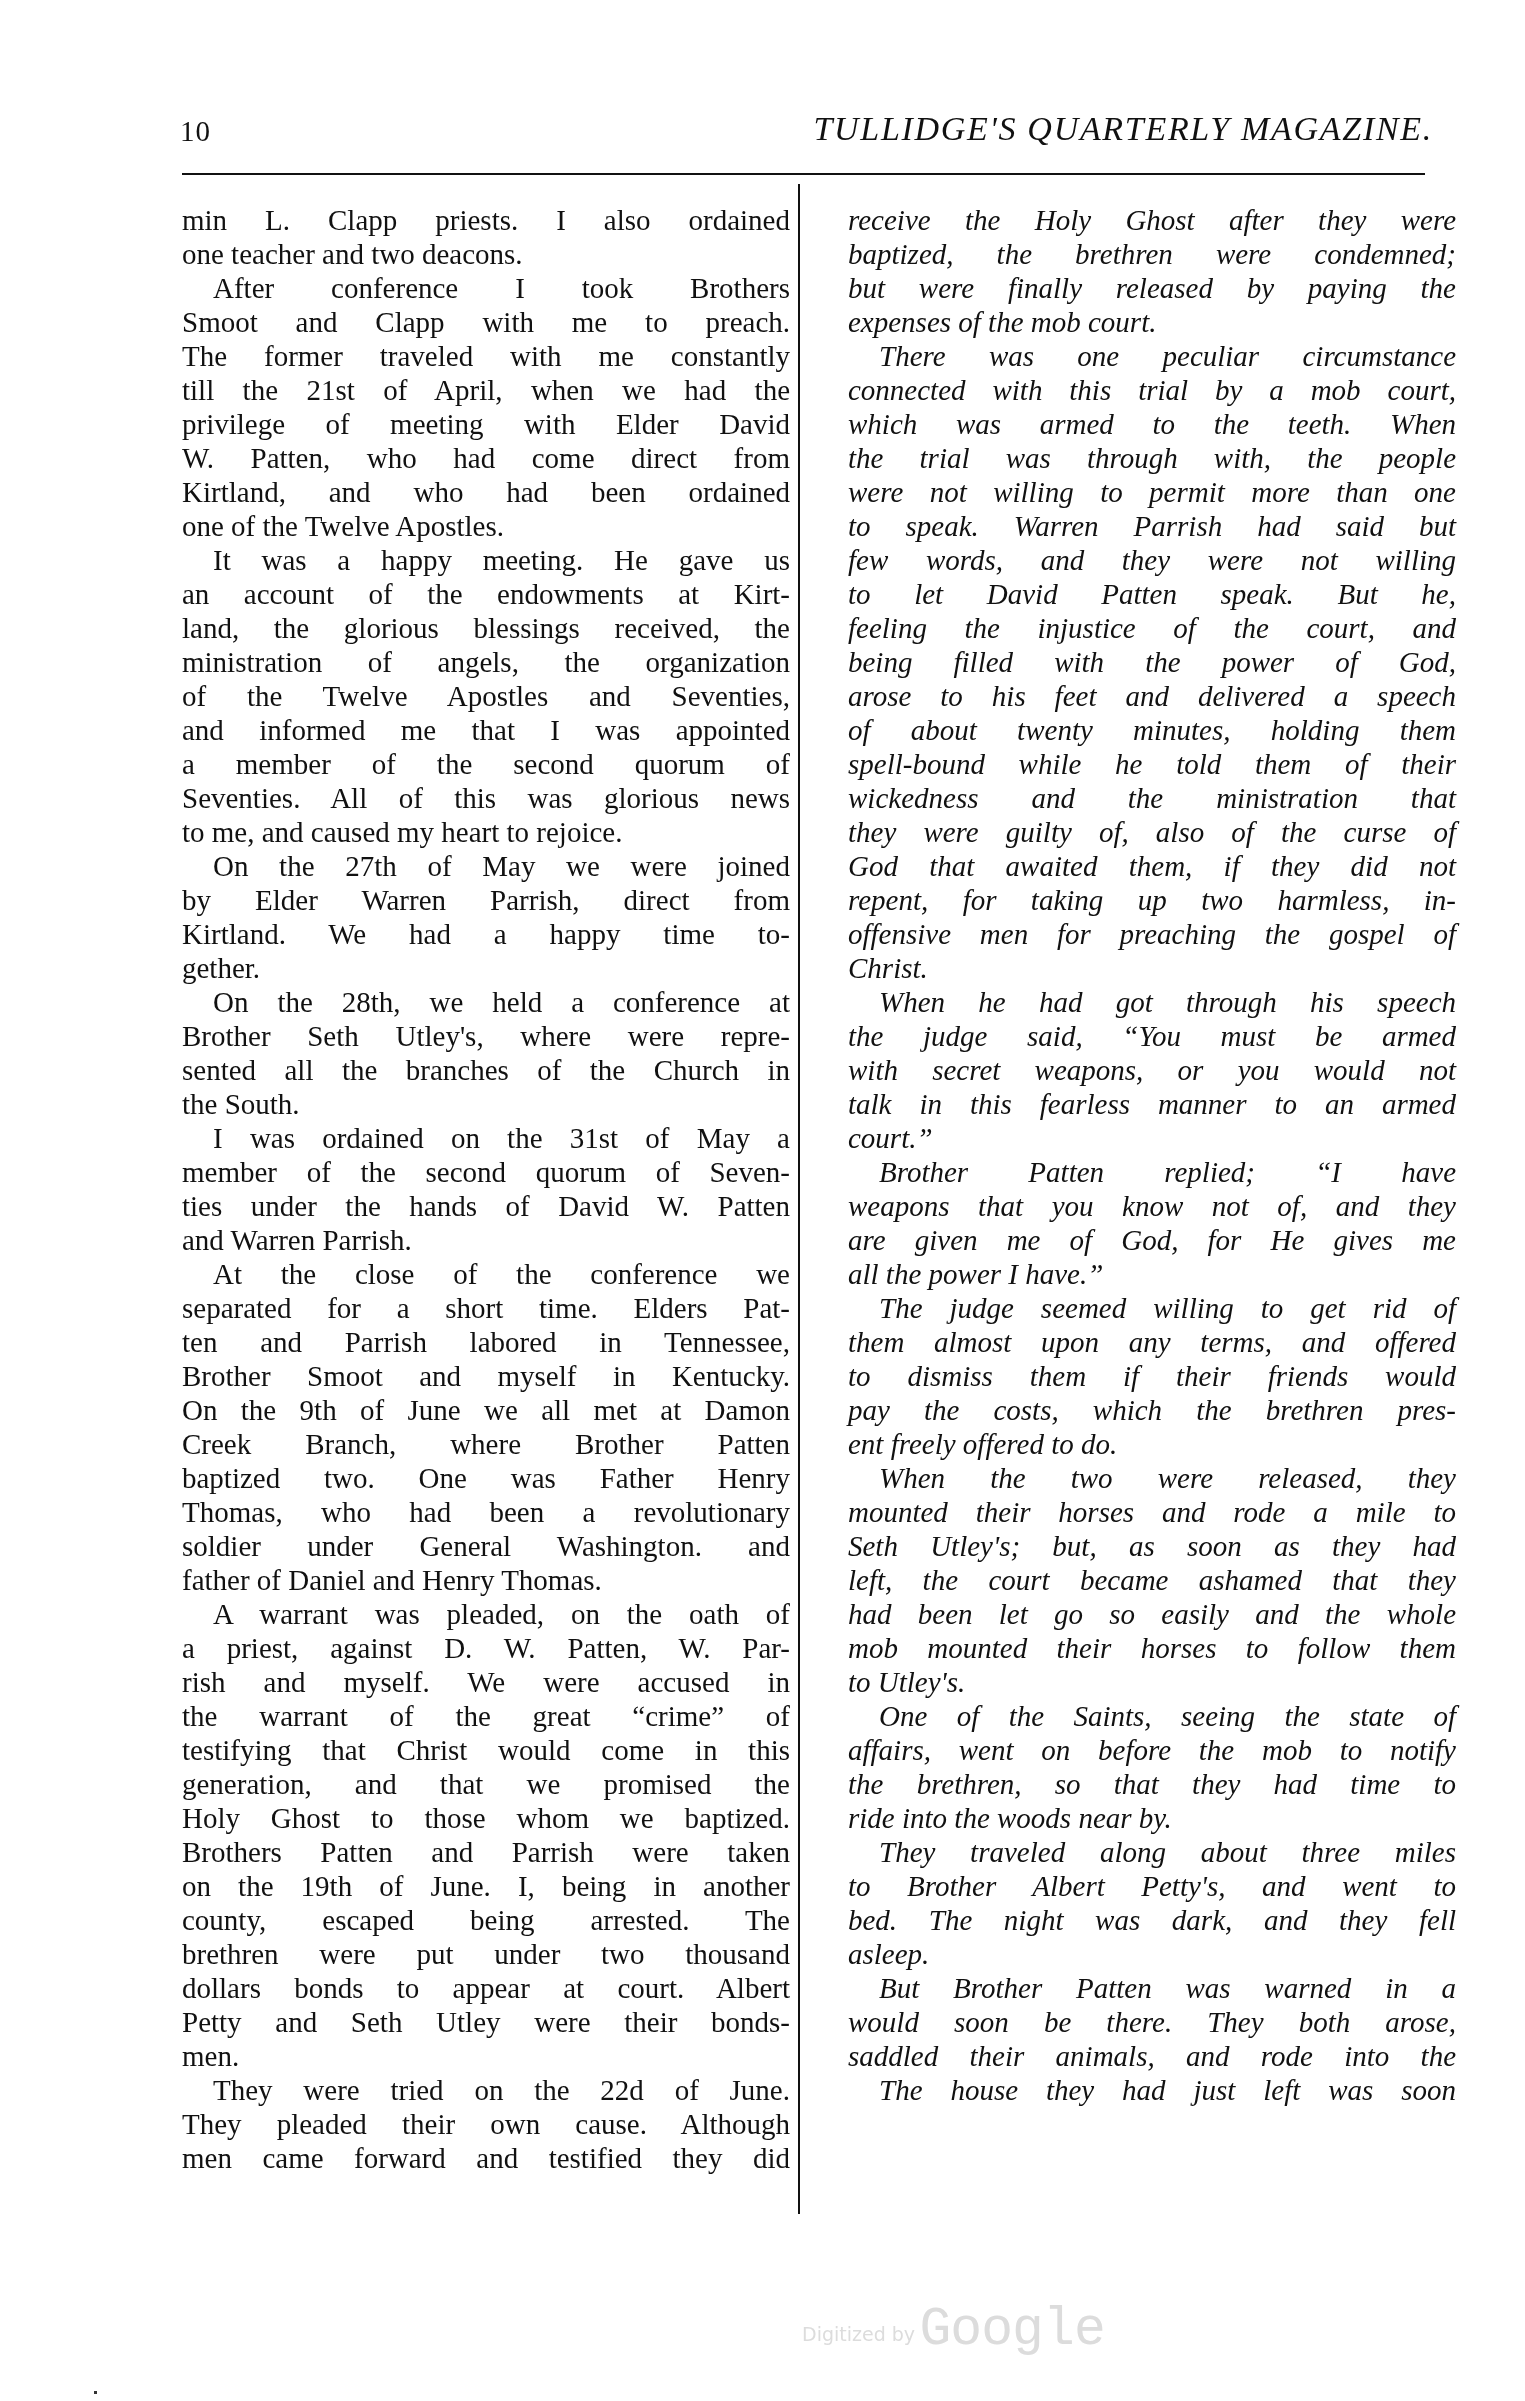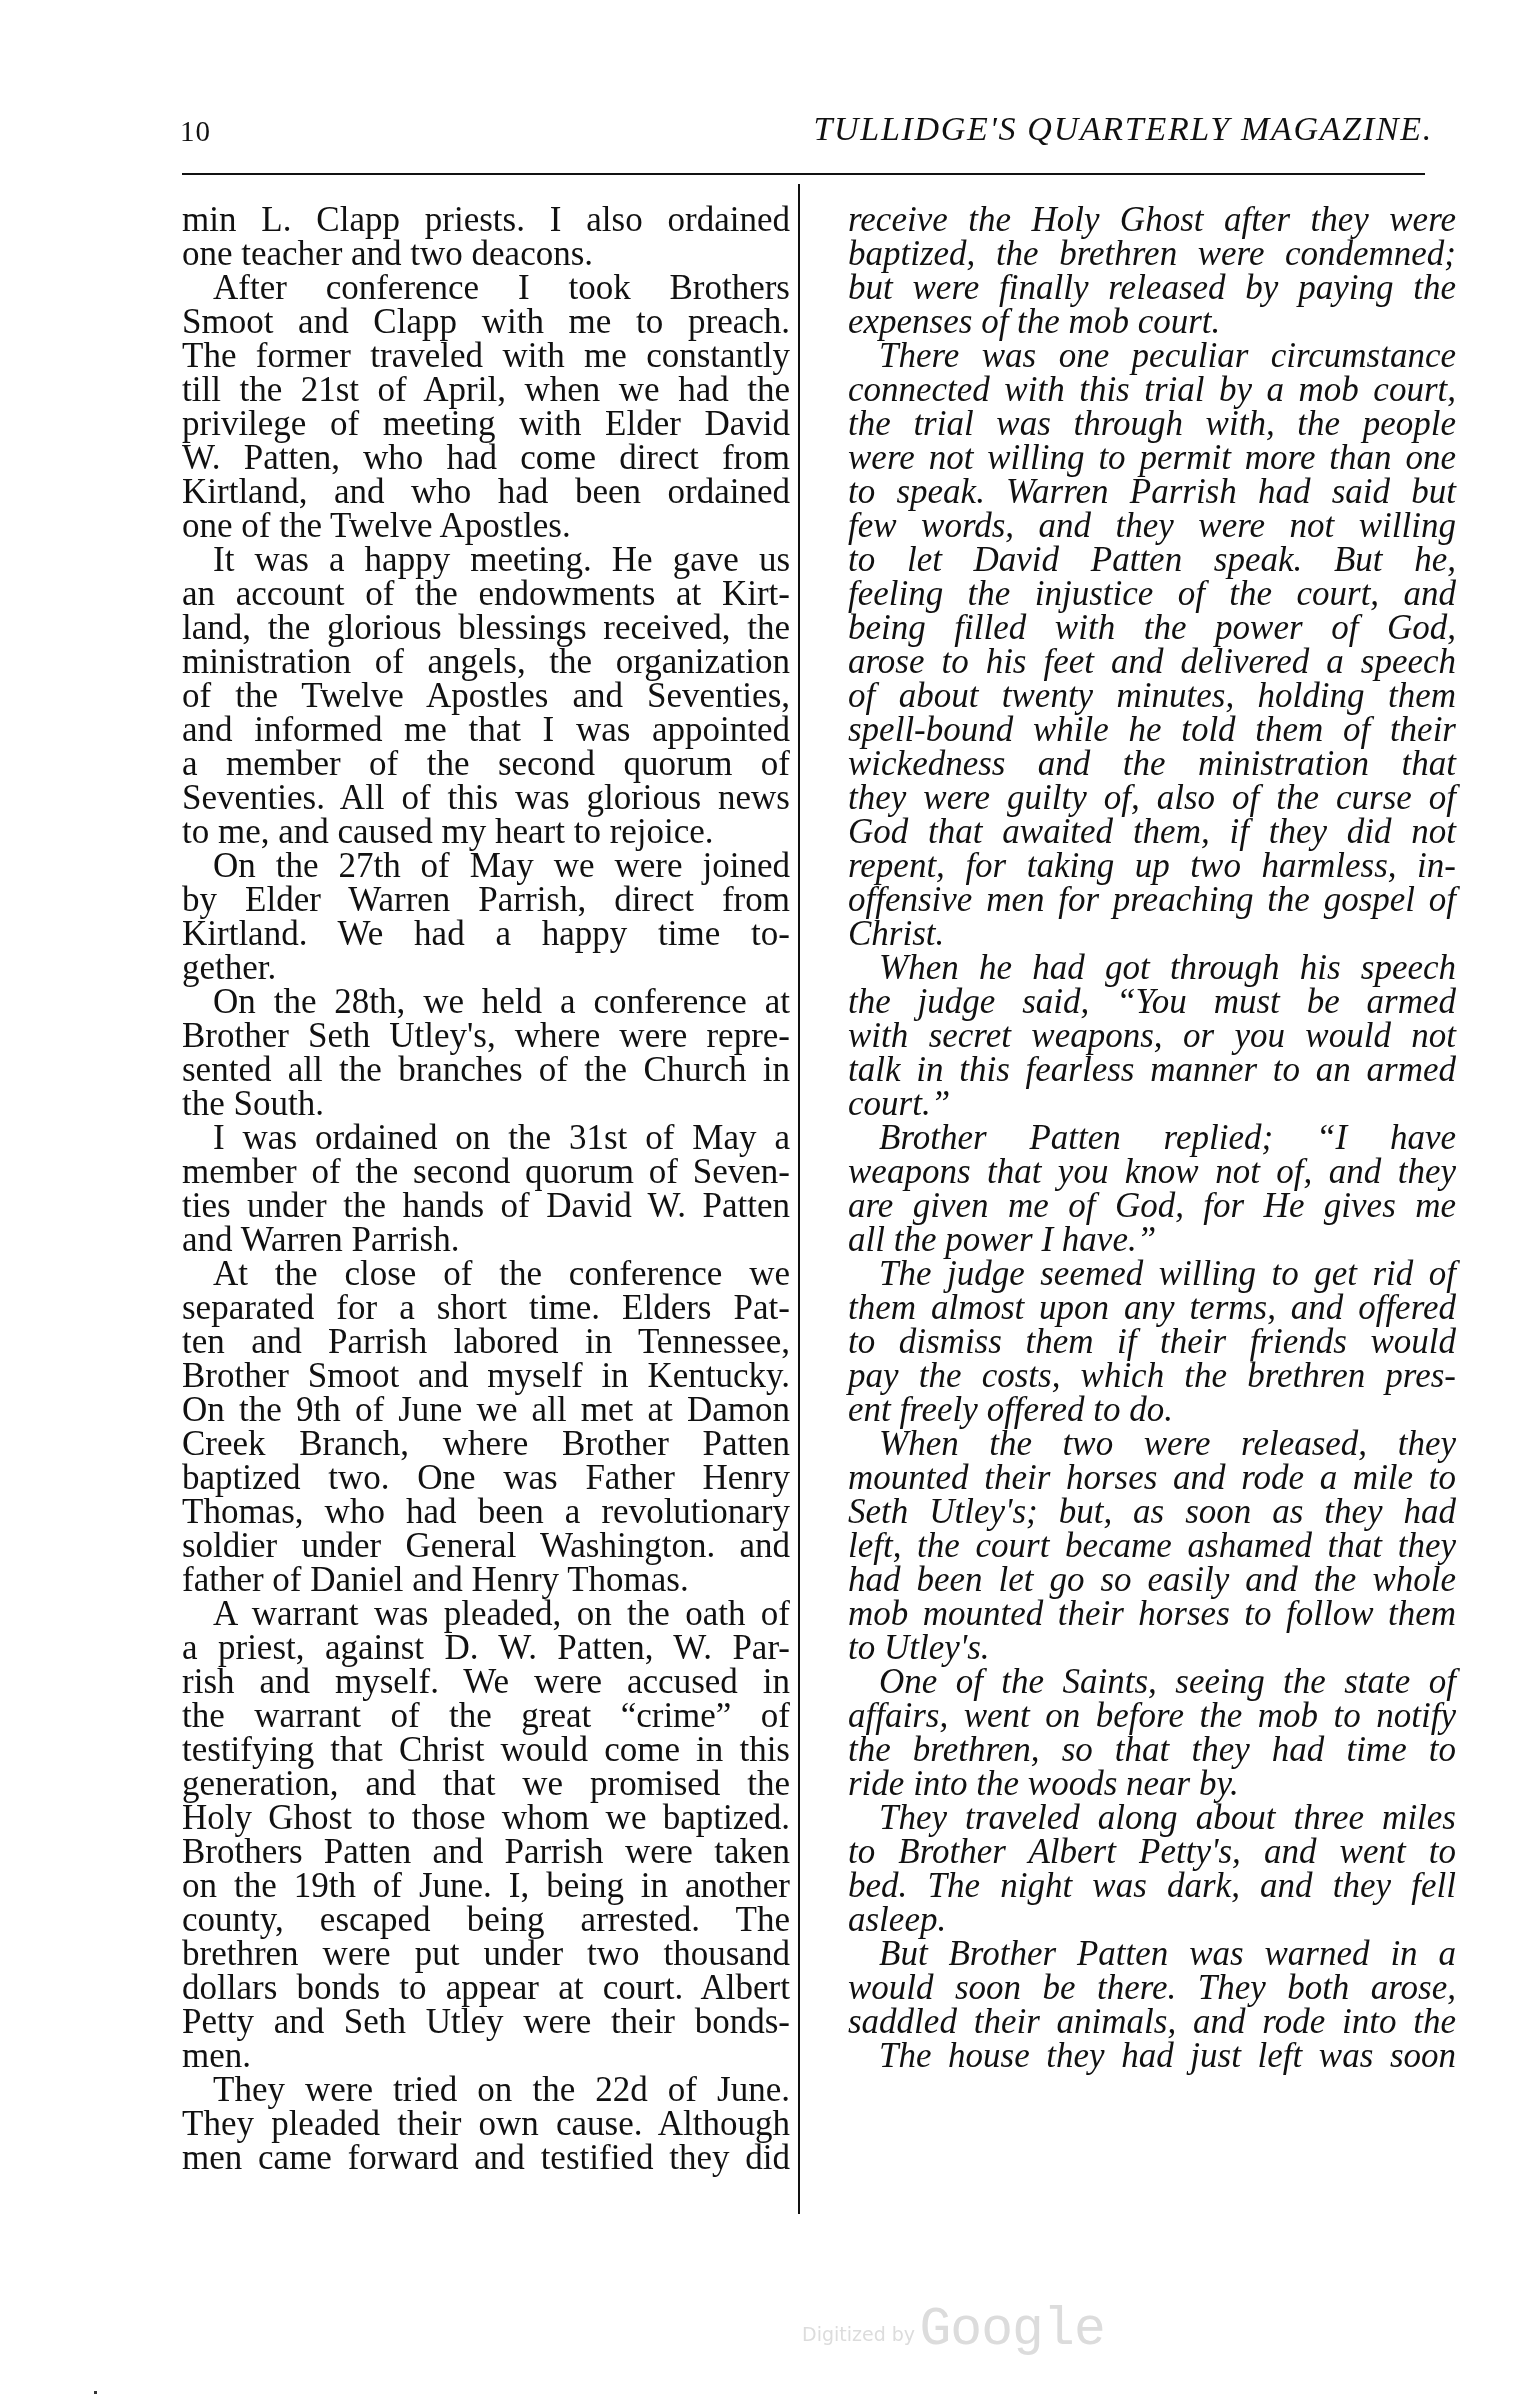--- a/index.html
+++ b/index.html
@@ -4,21 +4,21 @@
 <style>
   html, body { margin: 0; padding: 0; background: #ffffff; }
   body { width: 1525px; height: 2401px; position: relative; overflow: hidden;
          font-family: "Liberation Serif", "DejaVu Serif", serif; color: #111111; }
   .header { position: absolute; top: 110px; left: 180px; width: 1253px; height: 51px; }
   .page-num { position: absolute; left: 0; top: 5.1px; font-size: 29px; letter-spacing: 0.9px; }
   .running-title { position: absolute; left: 0; right: 0; top: 0; text-align: right;
                    font-size: 34px; font-style: italic; letter-spacing: 1.7px; }
   .rule { position: absolute; top: 173px; left: 182px; width: 1243px; height: 0;
           border-top: 2.6px solid #111; }
-  .col { position: absolute; top: 203px; width: 608px; font-size: 35px; line-height: 34px; }
+  .col { position: absolute; top: 203px; width: 608px; font-size: 29px; line-height: 34px; }
   .col-left { left: 182px; }
   .col-right { left: 848px; font-style: italic; }
   .divider { position: absolute; left: 798px; top: 184px; height: 2030px; width: 0;
              border-left: 2.1px solid #111; }
   .line { display: block; text-align: justify; text-align-last: justify; white-space: nowrap;
           height: 34px; overflow: visible; }
   .line.last { text-align-last: left; }
   .line.indent { padding-left: 31px; }
   .watermark { position: absolute; top: 2300px; left: 802px; color: #dcdcdc;
                font-family: "DejaVu Sans", sans-serif; white-space: nowrap; }
@@ -96,20 +96,21 @@
     <span class="line">men came forward and testified they did</span>
   </div>
 <div class="divider"></div>
 <div class="col col-right" id="col-right">
     <span class="line">receive the Holy Ghost after they were</span>
     <span class="line">baptized, the brethren were condemned;</span>
     <span class="line">but were finally released by paying the</span>
     <span class="line last">expenses of the mob court.</span>
     <span class="line indent">There was one peculiar circumstance</span>
     <span class="line">connected with this trial by a mob court,</span>
+    <span class="line">which was armed to the teeth.  When</span>
     <span class="line">the trial was through with, the people</span>
     <span class="line">were not willing to permit more than one</span>
     <span class="line">to speak.  Warren Parrish had said but</span>
     <span class="line">few words, and they were not willing</span>
     <span class="line">to let David Patten speak.  But he,</span>
     <span class="line">feeling the injustice of the court, and</span>
     <span class="line">being filled with the power of God,</span>
     <span class="line">arose to his feet and delivered a speech</span>
     <span class="line">of about twenty minutes, holding them</span>
     <span class="line">spell-bound while he told them of their</span>

